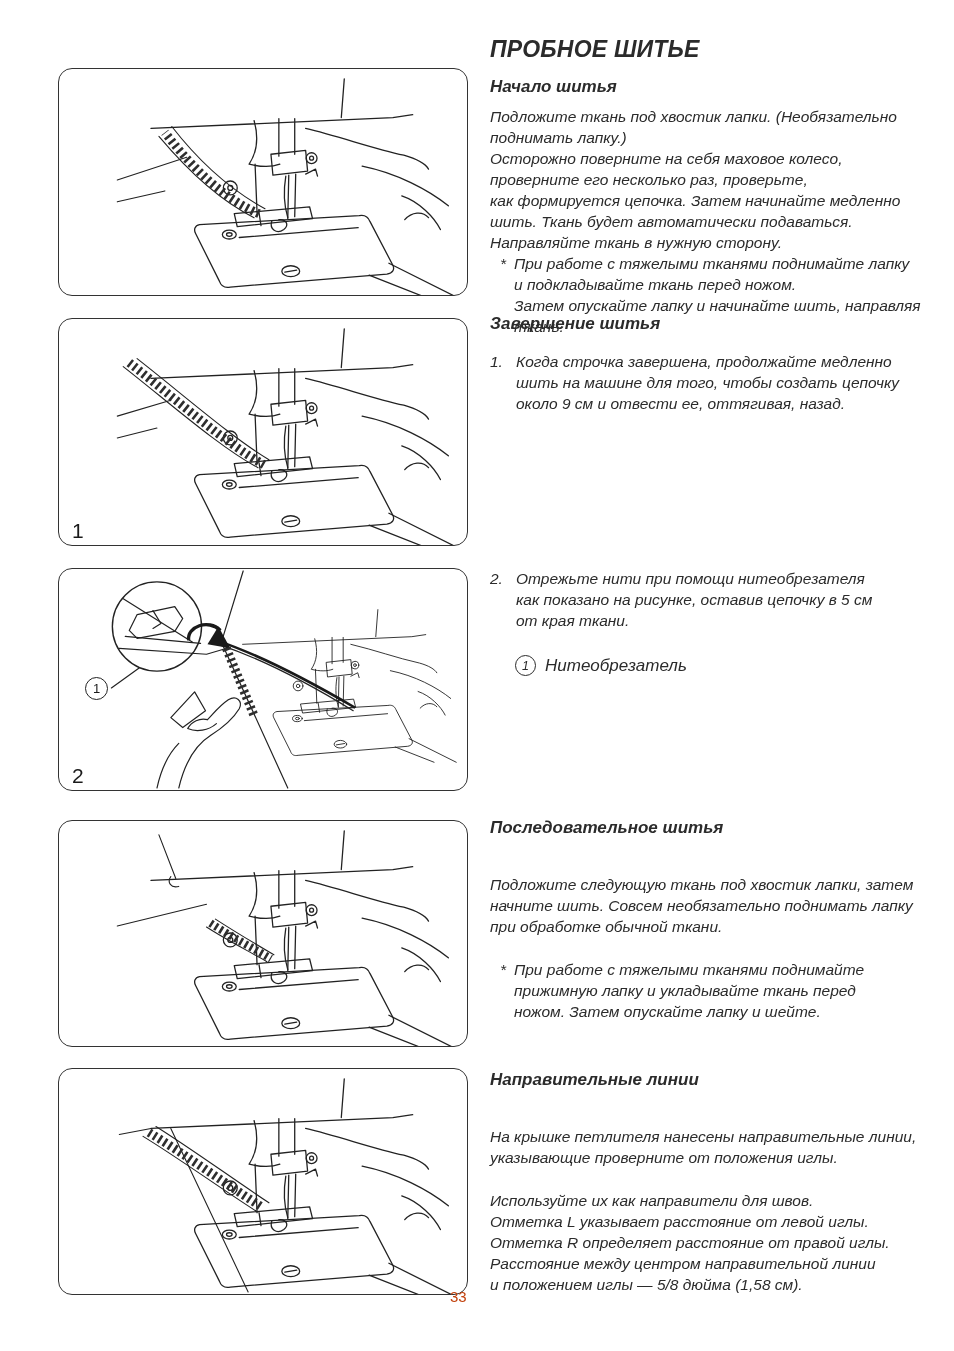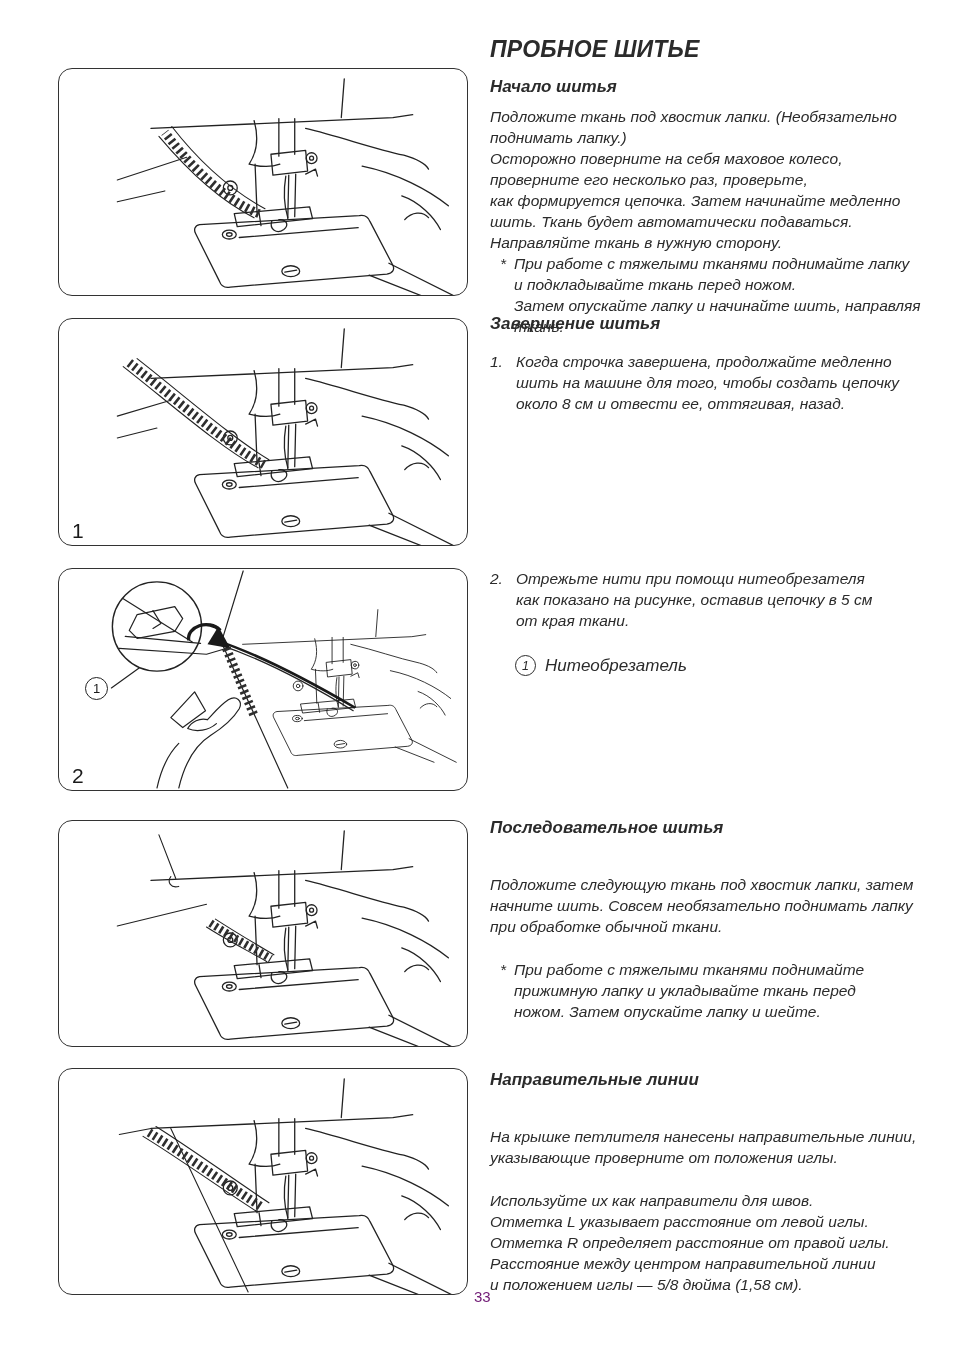--- a/index.html
+++ b/index.html
@@ -31,21 +31,21 @@
   .list-num{width:26px;font-size:15.5px;line-height:21.5px;flex:none;}
   .callout-row{display:flex;align-items:center;margin-left:25px;}
   .callout-circle{width:19px;height:19px;border:1.3px solid #2b2b2b;border-radius:50%;
       display:flex;align-items:center;justify-content:center;
       font-size:12.5px;flex:none;}
   .callout-text{font-size:17px;margin-left:9px;}
 
   .mt7{margin-top:14px;}  .mt9{margin-top:9px;}  .mt17{margin-top:17px;}
   .mt20{margin-top:36px;}.mt22{margin-top:22px;}.mt24{margin-top:24px;}
 
-  .page-number{position:absolute;left:474px;top:1288px;font-size:15px;color:#701a75;}
+  .page-number{position:absolute;left:450px;top:1288px;font-size:15px;color:#c2410c;}
 </style>
 </head>
 <body>
 
 <div class="page">
 
   <svg width="0" height="0" style="position:absolute" aria-hidden="true">
     <defs>
       <g id="machine-scene" fill="none" stroke="#222" stroke-width="1.3" stroke-linecap="round" stroke-linejoin="round">
         <path d="M92,60 L336,49 L356,46"></path>
@@ -179,21 +179,21 @@
 ткань.</p>
     </div>
   </div>
 
   <div class="txt-block" style="top:314px">
     <h2 class="sec-heading">Завершение шитья</h2>
     <div class="list-row mt17">
       <span class="list-num">1.</span>
       <p class="body-text">Когда строчка завершена, продолжайте медленно
 шить на машине для того, чтобы создать цепочку
-около 8 см и отвести ее, оттягивая, назад.</p>
+около 9 см и отвести ее, оттягивая, назад.</p>
     </div>
   </div>
 
   <div class="txt-block" style="top:568px">
     <div class="list-row">
       <span class="list-num">2.</span>
       <p class="body-text">Отрежьте нити при помощи нитеобрезателя
 как показано на рисунке, оставив цепочку в 5 см
 от края ткани.</p>
     </div>

